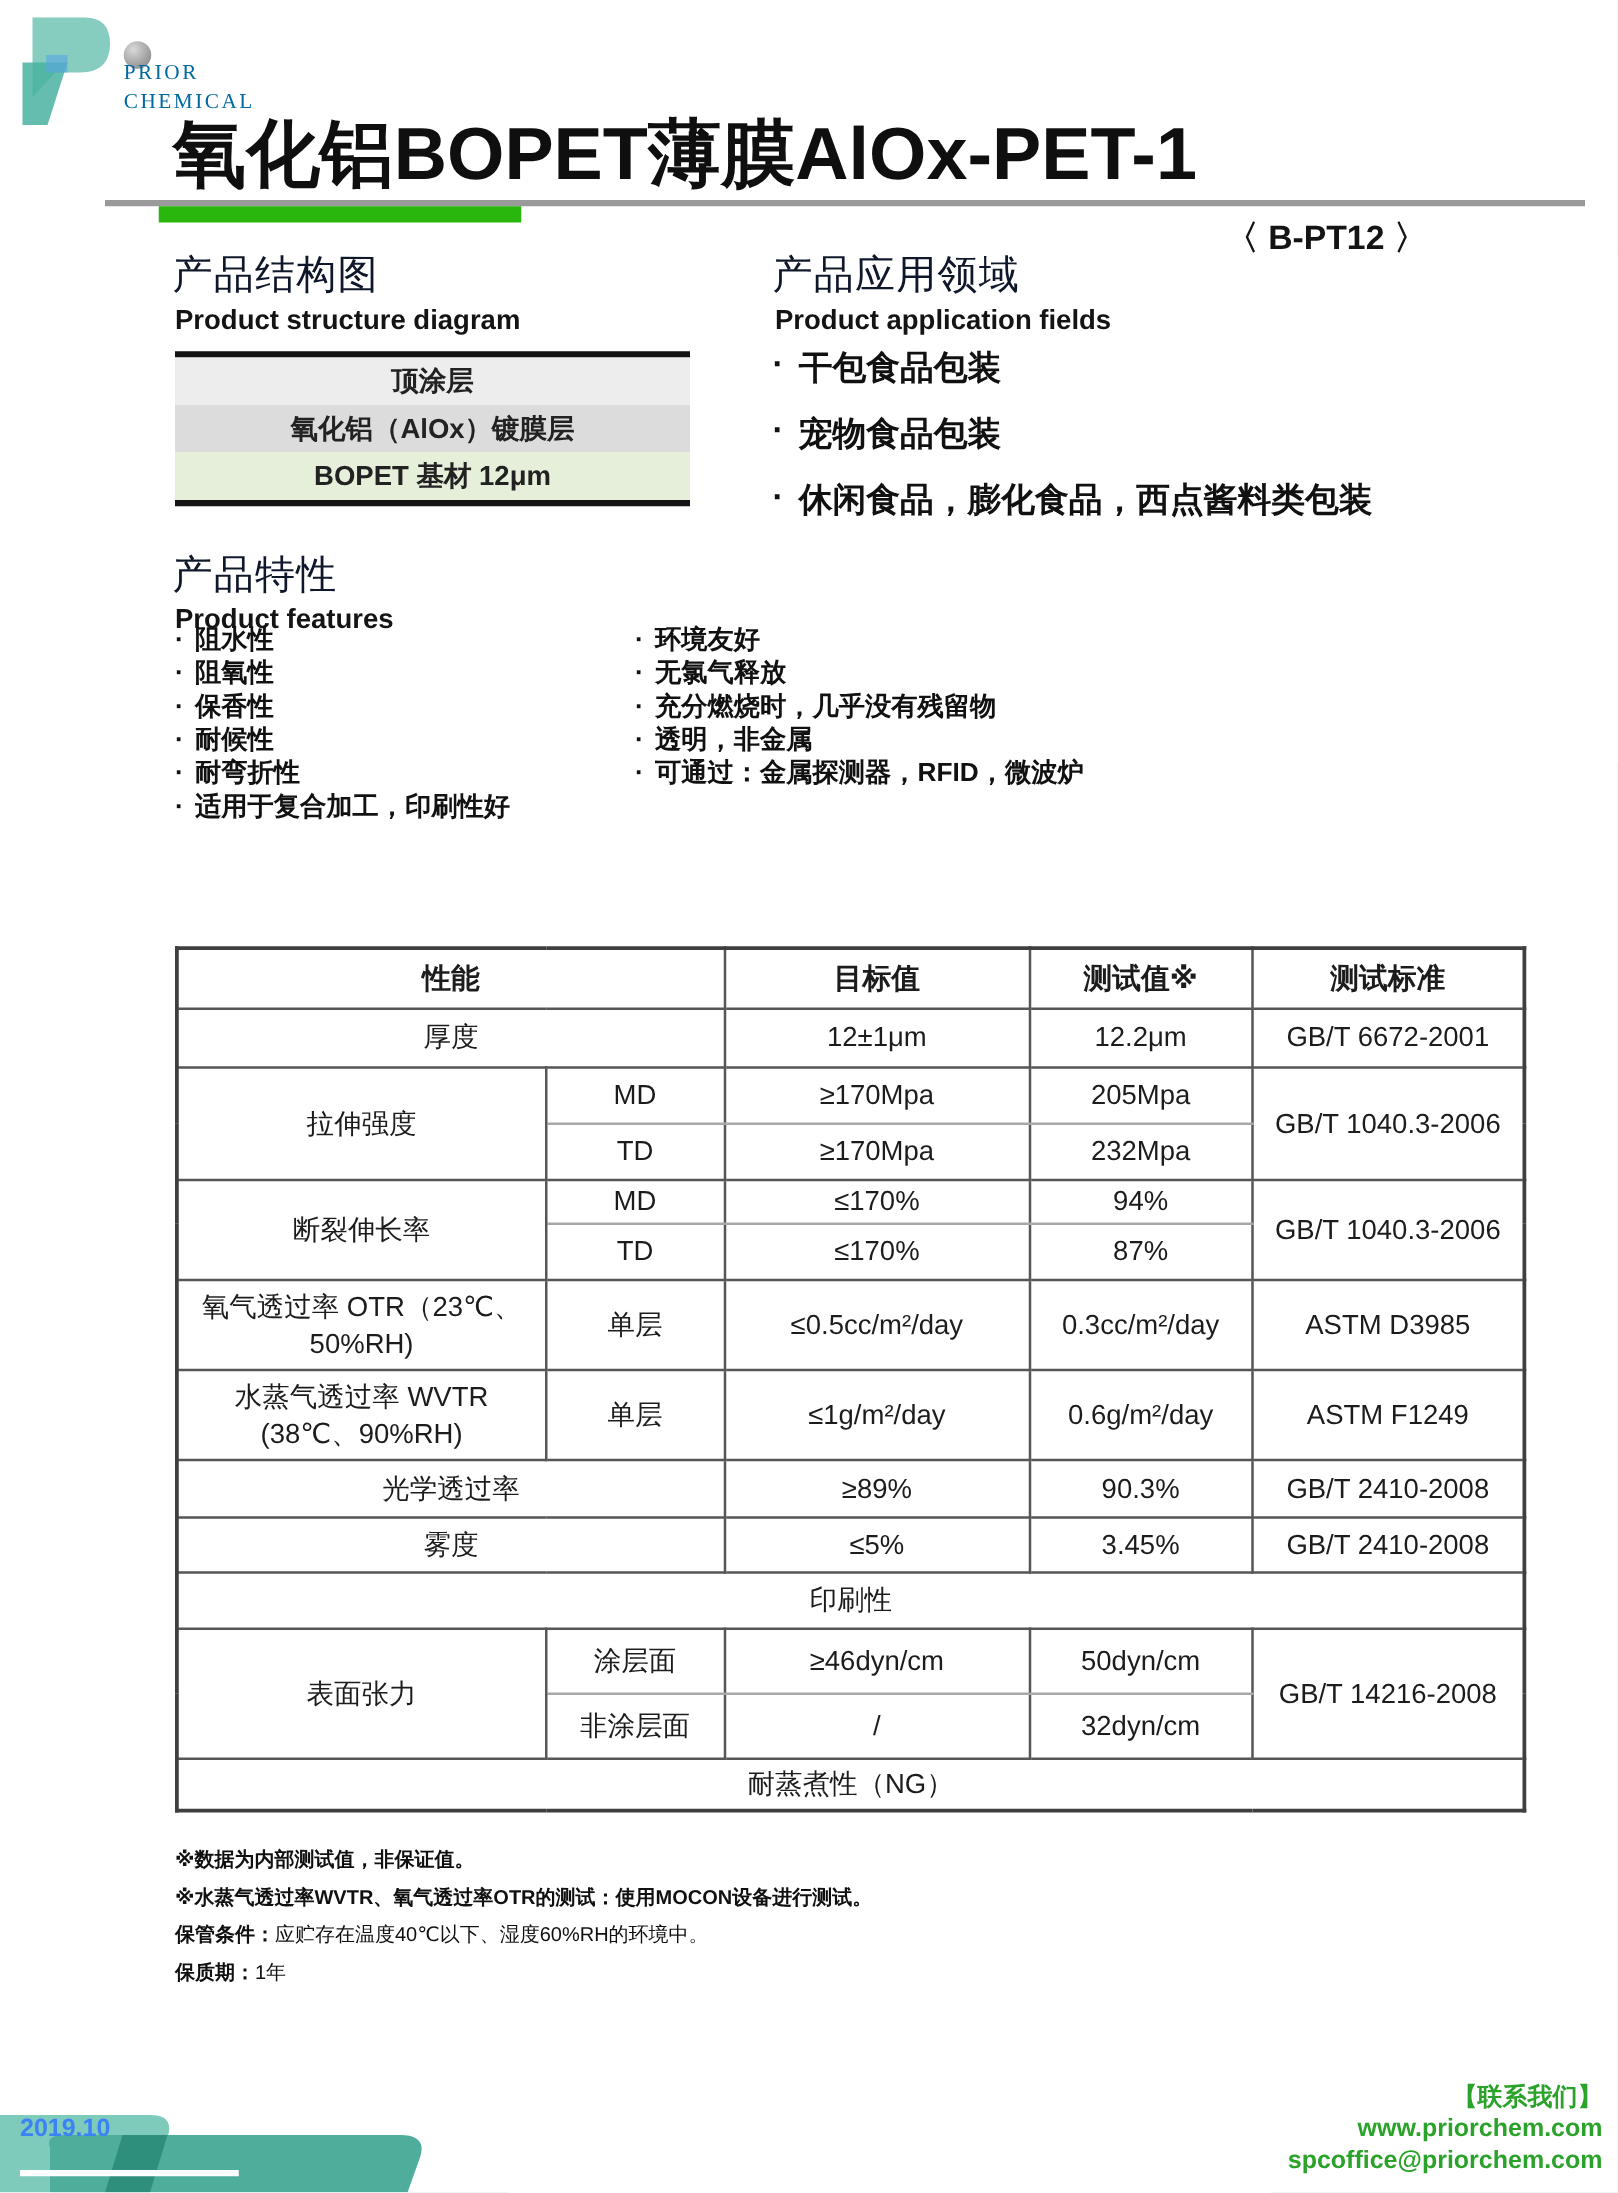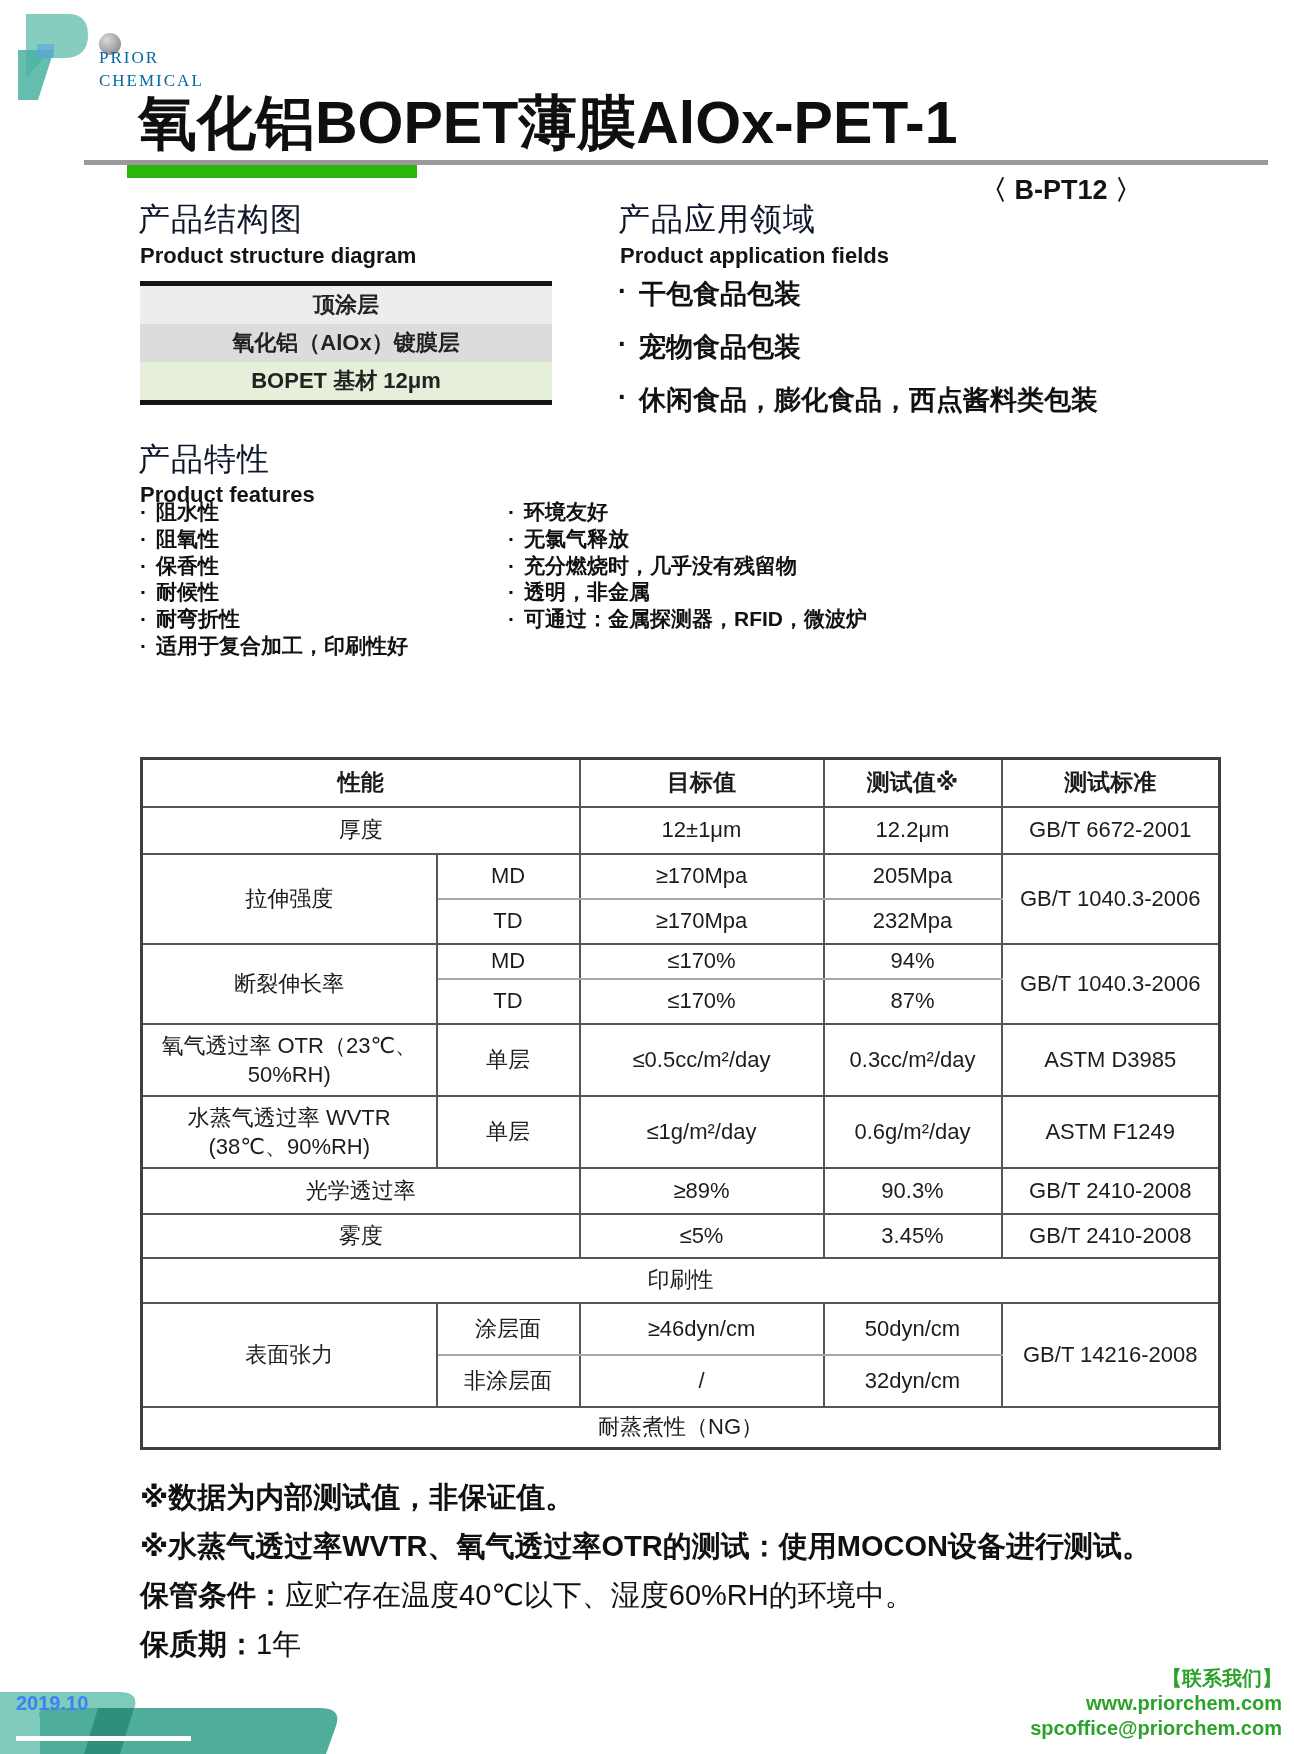--- a/index.html
+++ b/index.html
@@ -40,21 +40,21 @@
 
   
   table.spec{position:absolute;left:140px;top:757px;width:1078px;border-collapse:collapse;table-layout:fixed;
              font-size:22px;color:#1c1c1c;border:3px solid #3f3f3f;}
   table.spec td,table.spec th{border:2px solid #565656;text-align:center;padding:2px 6px;font-weight:500;overflow:hidden;}
   table.spec th{font-weight:800;font-size:23px;}
   table.spec .sep-b{border-bottom-color:#a8a8a8;}
   .two-line{line-height:29px;margin-top:44px;}
 
   
-  .notes{position:absolute;left:140px;top:1478px;font-size:29px;color:#101010;}
+  .notes{position:absolute;left:140px;top:1478px;font-size:16px;color:#101010;}
   .note-line{margin-bottom:9px;white-space:nowrap;}
   .nb{font-weight:800;}
   .nr{font-weight:400;}
 
   
   .footer-date{position:absolute;left:16px;top:1692px;color:#3b82f6;font-weight:800;font-size:20px;}
   .footer-contact{position:absolute;right:12px;top:1666px;text-align:right;color:#2ba32b;font-weight:800;
                   font-size:20px;line-height:25px;}
   .decor{position:absolute;left:0;top:1692px;}
 </style>

